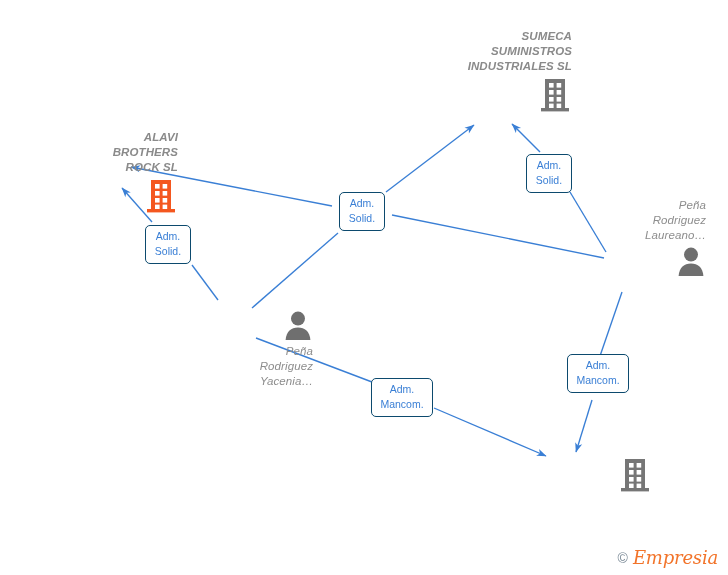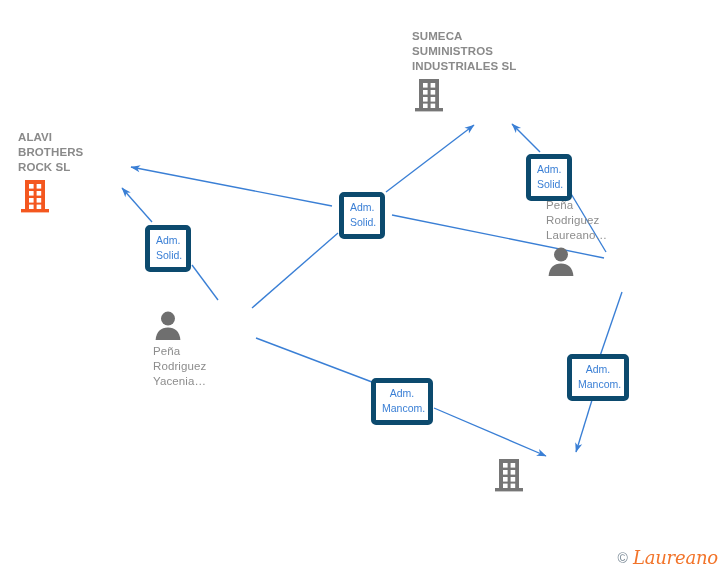--- a/index.html
+++ b/index.html
@@ -19,22 +19,23 @@
   #edges{
     position:absolute;
     left:0; top:0;
     width:728px; height:575px;
   }
   
   .node{
     position:absolute;
     width:160px;
     margin-left:-80px;
-    text-align:left;
+    text-align:right;
     line-height:1;
+    font-style:italic;
   }
   .node .label{
     font-size:11.5px;
     line-height:15px;
     color:#8d8d8d;
     letter-spacing:.1px;
     white-space:pre-line;
   }
   .node.company .label{
     font-weight:bold;
@@ -46,21 +47,21 @@
     line-height:0;
   }
   .node.label-above .glyph{ margin-top:3px; }
   .node.label-below .glyph{ margin-bottom:3px; }
 
   
   .chip{
     position:absolute;
     box-sizing:border-box;
     background:#ffffff;
-    border:5px solid #0c4a6e;
+    border:1px solid #0c4a6e;
     border-radius:5px;
     color:#3a7fd5;
     font-size:10.5px;
     line-height:15px;
     text-align:center;
     padding:3px 6px 4px 6px;
     white-space:pre-line;
     box-shadow:0 0 0 0 rgba(0,0,0,0);
   }
 
@@ -229,16 +230,16 @@
 Solid.</div>
 
   <div class="chip" style="left:371px; top:378px; width:62px;">Adm.
 Mancom.</div>
 
   <div class="chip" style="left:567px; top:354px; width:62px;">Adm.
 Mancom.</div>
 
   <div id="watermark">
     <span class="copy">©</span>
-    <span class="brand">Laureano</span>
+    <span class="brand">Empresia</span>
   </div>
 
 </div>
 
 </body></html>

